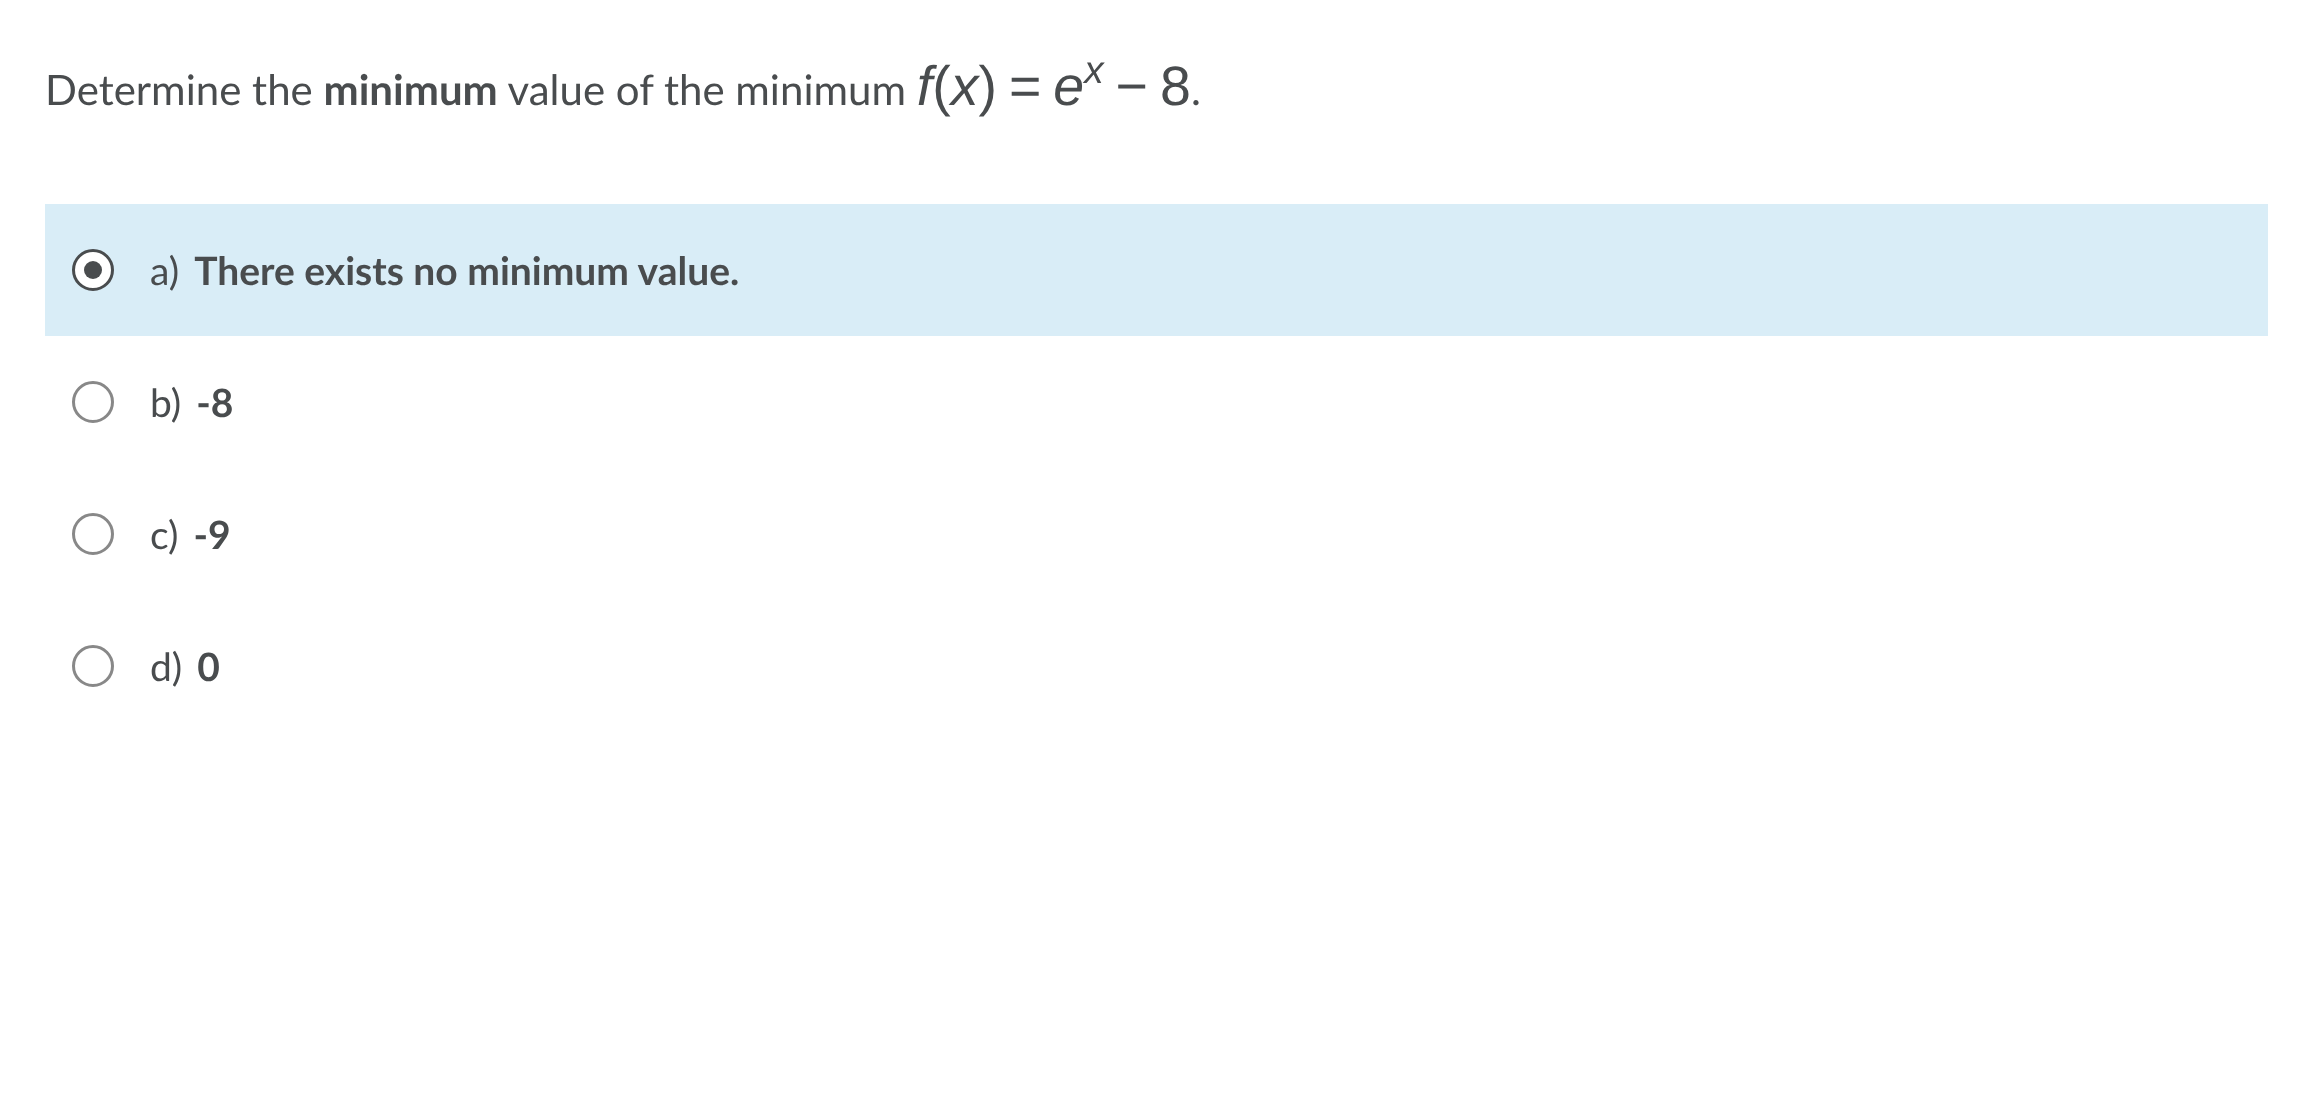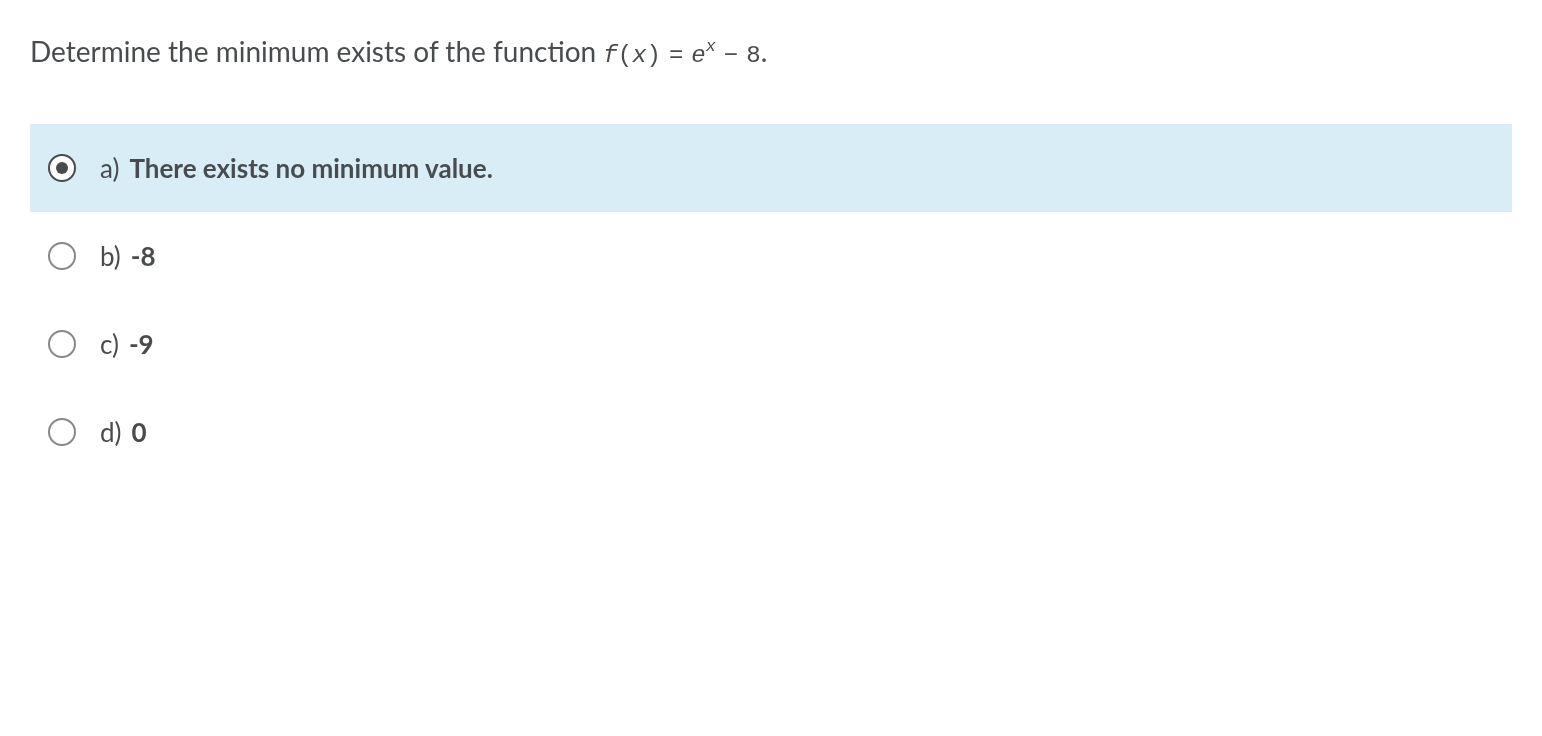--- a/index.html
+++ b/index.html
@@ -14,25 +14,25 @@
       color: #494c4e;
       font-size: 24px;
     }
     .question-text {
       font-size: 28px;
       color: #494c4e;
       margin-bottom: 50px;
       line-height: 1.5;
     }
     .question-text .bold {
-      font-weight: 400;
+      font-weight: 700;
     }
     .math {
-      font-family: Liberation Mono, monospace;
-      font-size: 24px;
+      font-family: Liberation Sans, sans-serif;
+      font-size: 37px;
       font-style: italic;
     }
     .math .paren {
       font-style: normal;
     }
     .math .equals {
       font-style: normal;
       margin: 0 8px;
     }
     .math .sup {
@@ -98,21 +98,21 @@
       font-weight: 400;
     }
     .option-text {
       font-weight: 700;
     }
   </style>
 </head>
 <body>
 
 <div class="question-text">
-  <span>Determine the </span><span class="bold">minimum</span><span> exists of the function </span><span class="math"><span>f</span><span class="paren">(</span><span>x</span><span class="paren">)</span><span class="equals">=</span><span>e</span><span class="sup">x</span><span class="minus">−</span><span class="num">8</span></span><span class="num">.</span>
+  <span>Determine the </span><span class="bold">minimum</span><span> value of the minimum </span><span class="math"><span>f</span><span class="paren">(</span><span>x</span><span class="paren">)</span><span class="equals">=</span><span>e</span><span class="sup">x</span><span class="minus">−</span><span class="num">8</span></span><span class="num">.</span>
 </div>
 
 <div class="options">
 
   <div class="option selected">
     <div class="radio">
       <div class="radio-dot"></div>
     </div>
     <div class="option-label">
       <span class="option-letter">a)</span>

